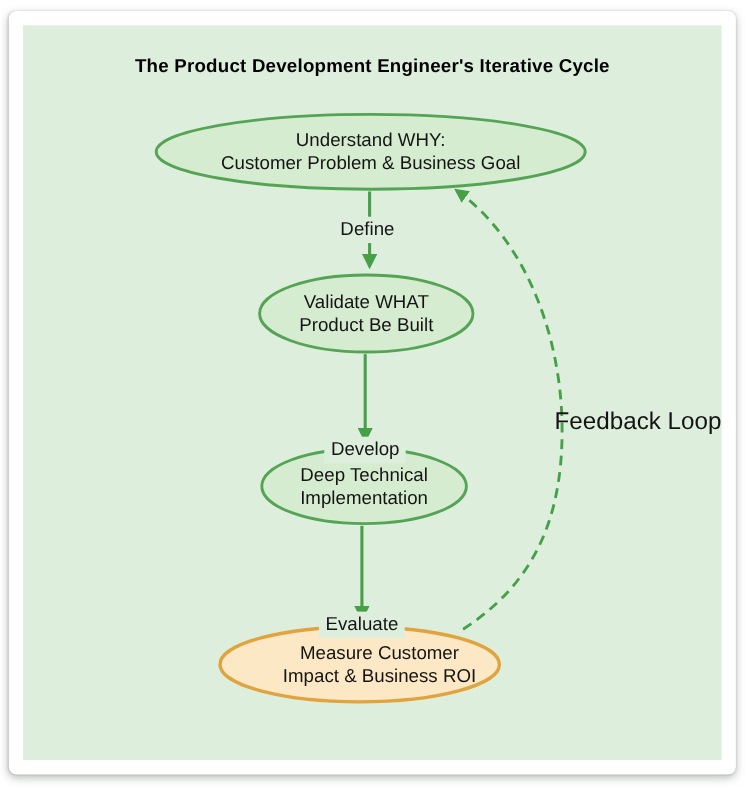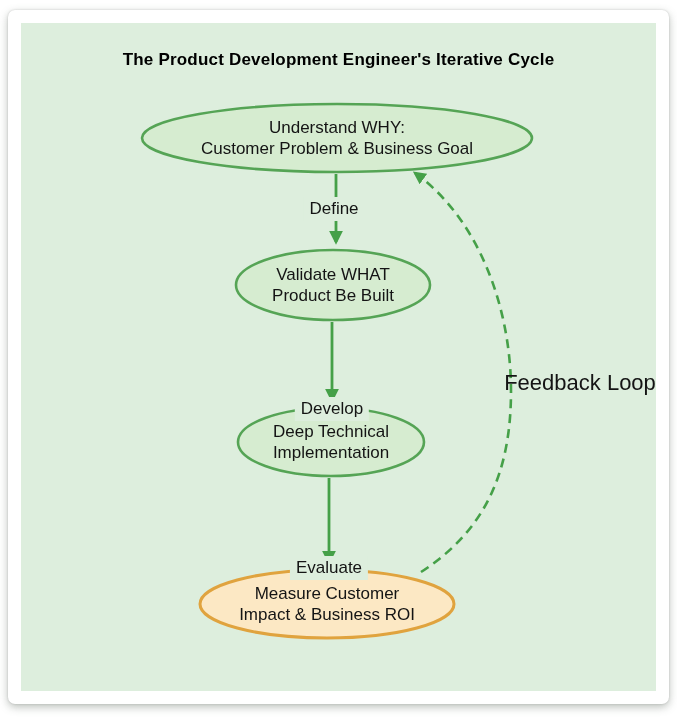--- a/index.html
+++ b/index.html
@@ -26,21 +26,21 @@
 
   .green-node  { stroke:#55a455; stroke-width:2.6; }
   .orange-node { stroke:#e0a33e; stroke-width:3; }
   .edge-line   { stroke:#45a048; stroke-width:2.8; fill:none; }
   .edge-dashed { stroke:#45a048; stroke-width:2.6; fill:none; stroke-dasharray:9 6; }
 
   
   #lbl-understand { left:316px; top:115px; }
   #lbl-validate   { left:312px; top:262px; }
   #lbl-implement  { left:310px; top:419px; }
-  #lbl-measure    { left:306px; top:581px; }
+  #lbl-measure    { left:324px; top:581px; }
   #lbl-define     { left:313px; top:186px; }
   #lbl-develop    { left:311px; top:338px;margin-top:48px; }
   #lbl-evaluate   { left:308px; top:505px;margin-top:40px; }
   #lbl-feedback   { left:559px; top:360px; }
 </style>
 </head>
 <body>
 
 <div class="stage">
   <div class="card">

